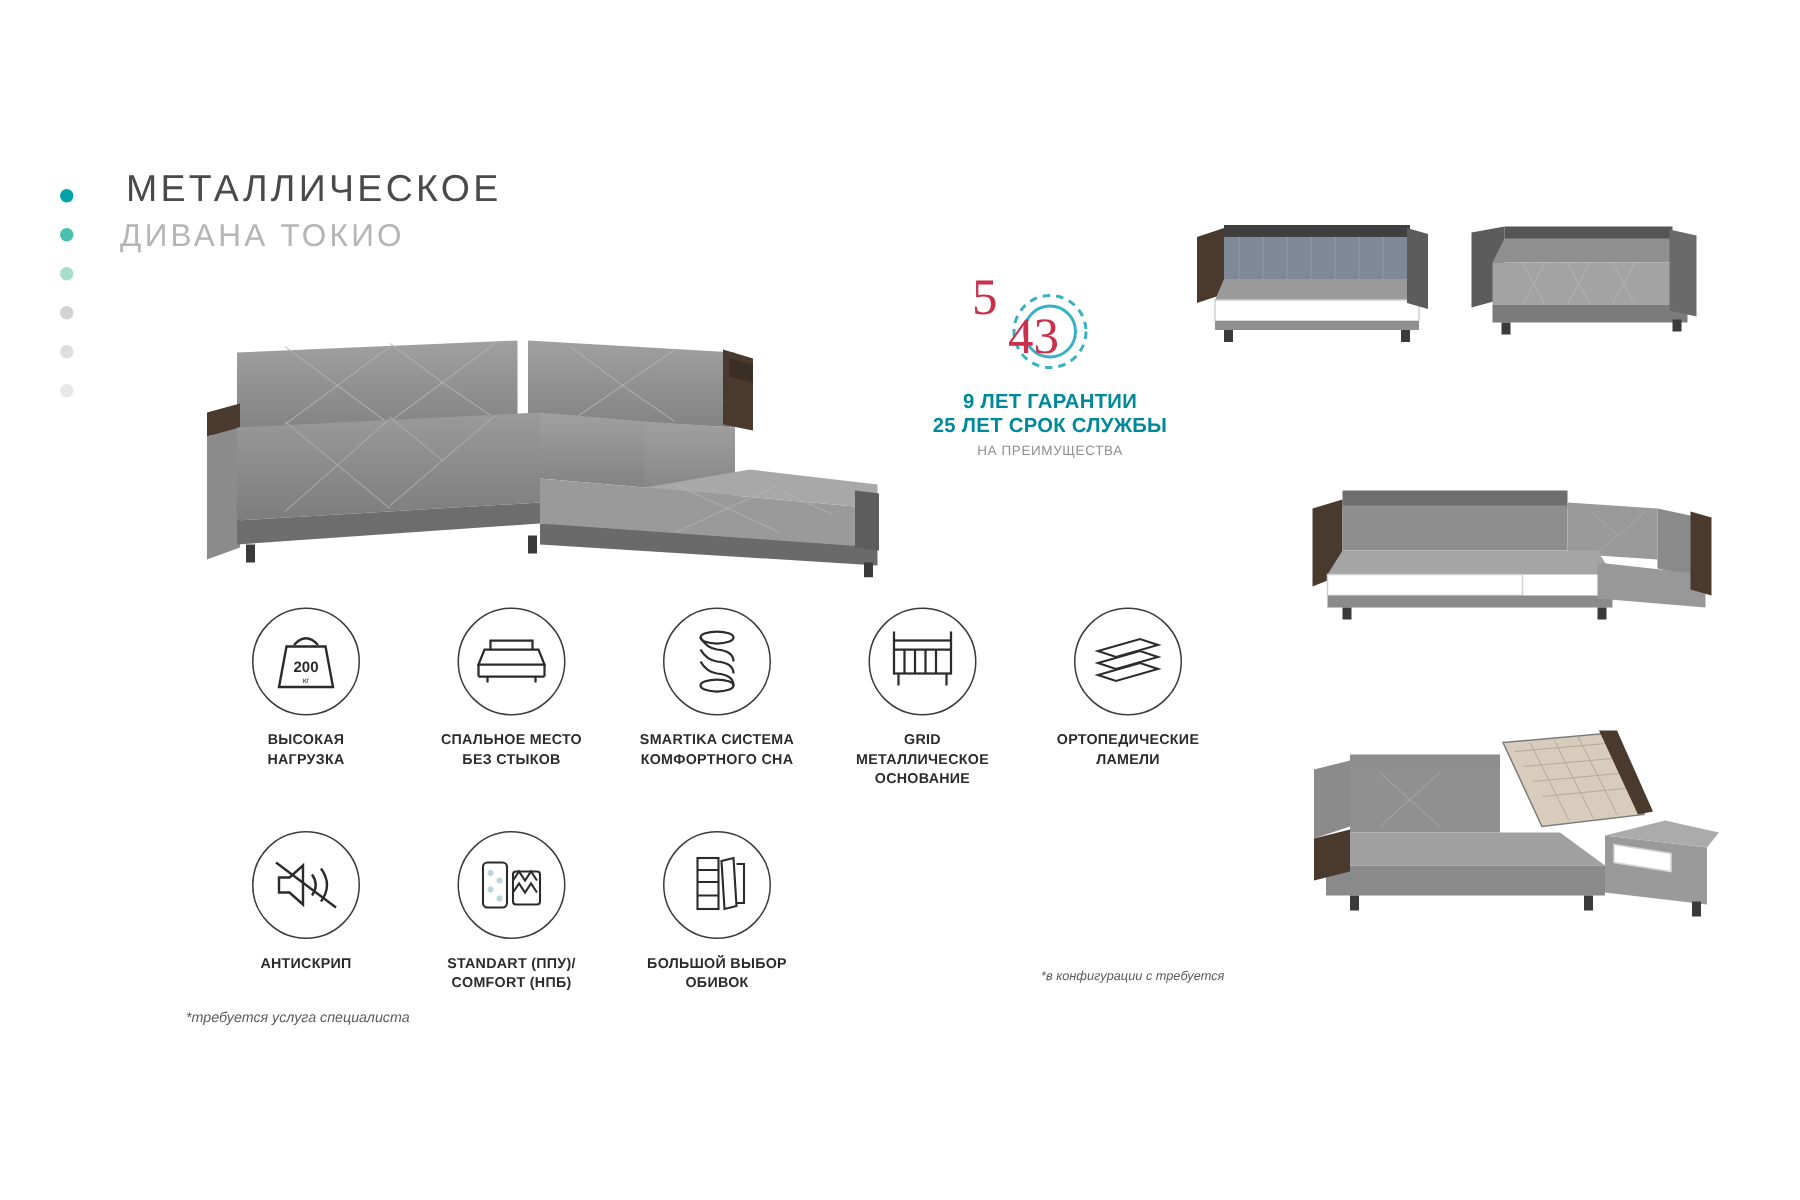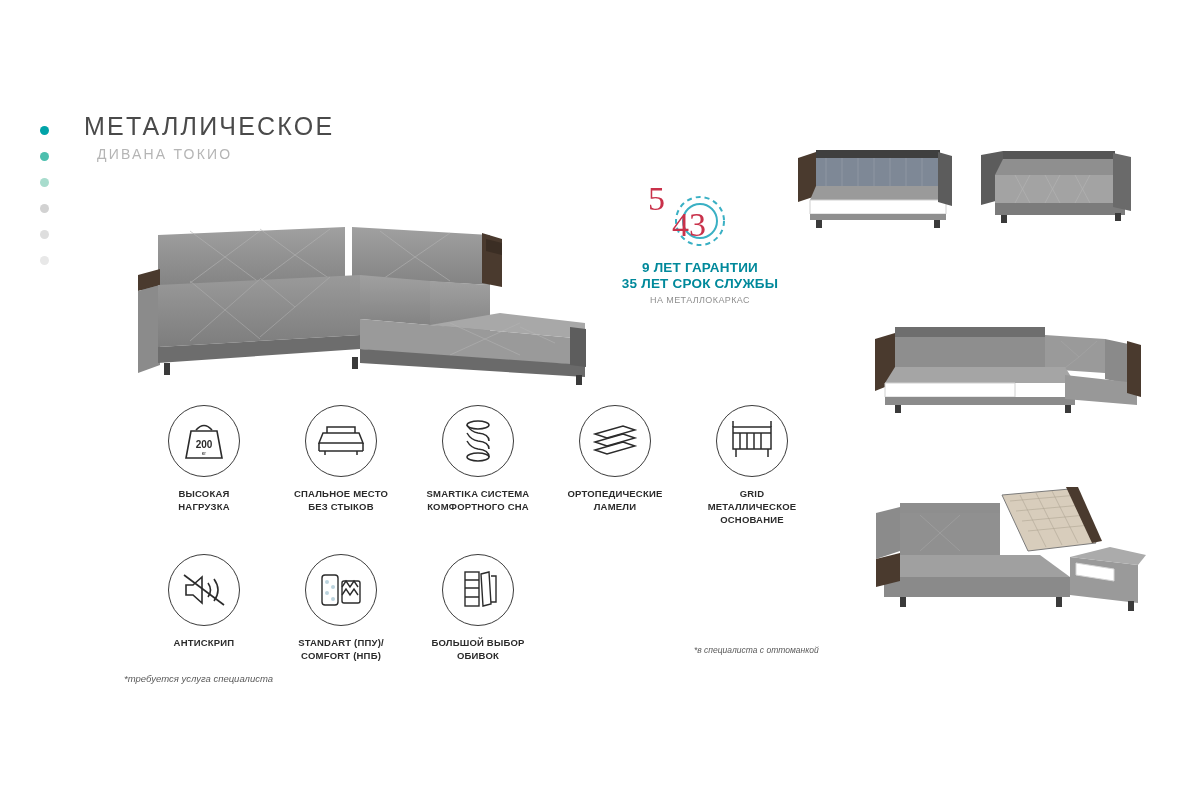--- a/index.html
+++ b/index.html
@@ -16,22 +16,22 @@
   
   .title-block { position: absolute; left: 40px; top: 112px; }
   .dots-col { position: absolute; left: 0; top: 14px; width: 18px; }
   .dot { width: 9px; height: 9px; border-radius: 50%; margin-bottom: 17px; }
   .title-main {
     position: absolute; left: 44px; top: 0;
     font-size: 25px; letter-spacing: 2.2px; color: #4a4a4a; font-weight: 400;
     white-space: nowrap;
   }
   .title-sub {
-    position: absolute; left: 57px; top: 34px;
-    font-size: 14px; letter-spacing: 2.2px; color: #b5b5b5; font-weight: 400;
+    position: absolute; left: 40px; top: 34px;
+    font-size: 21px; letter-spacing: 2.2px; color: #b5b5b5; font-weight: 400;
     white-space: nowrap;
   }
 
   
   .sofa-main { position: absolute; left: 130px; top: 215px; width: 470px; height: 170px; }
 
   
   .warranty { position: absolute; left: 600px; top: 178px; width: 200px; text-align: center; }
   .warranty-gear { position: relative; height: 82px; }
   .warranty-num5 {
@@ -170,22 +170,22 @@
       <svg width="200" height="82" viewBox="0 0 200 82">
         <g fill="none" stroke="#3ab0c4" stroke-width="2">
           <circle cx="100" cy="43" r="24" stroke-dasharray="5 4"></circle>
           <circle cx="100" cy="43" r="17"></circle>
         </g>
       </svg>
       <div class="warranty-num5">5</div>
       <div class="warranty-num25">43</div>
     </div>
     <div class="warranty-l1">9 ЛЕТ ГАРАНТИИ</div>
-    <div class="warranty-l2">35 ЛЕТ СРОК СЛУЖБЫ</div>
-    <div class="warranty-l3">НА МЕТАЛЛОКАРКАС</div>
+    <div class="warranty-l2">25 ЛЕТ СРОК СЛУЖБЫ</div>
+    <div class="warranty-l3">НА ПРЕИМУЩЕСТВА</div>
   </div>
 
   <div class="features">
 
     <div class="feat-row">
 
       <div class="feat">
         <div class="feat-circle">
           <svg width="50" height="46" viewBox="0 0 50 46">
             <path d="M17,12 q8,-9 16,0" fill="none" stroke="#2b2b2b" stroke-width="1.6"></path>
@@ -229,52 +229,52 @@
           </svg>
         </div>
         <div class="feat-label">
           <span>SMARTIKA СИСТЕМА</span><br>
           <span>КОМФОРТНОГО СНА</span>
         </div>
       </div>
 
       <div class="feat">
         <div class="feat-circle">
-          <svg width="52" height="42" viewBox="0 0 52 42">
-            <g fill="none" stroke="#2b2b2b" stroke-width="1.4">
-              <path d="M6,14 L34,6 L46,10 L18,18 Z"></path>
-              <path d="M6,22 L34,14 L46,18 L18,26 Z"></path>
-              <path d="M6,30 L34,22 L46,26 L18,34 Z"></path>
-            </g>
-          </svg>
-        </div>
-        <div class="feat-label">
-          <span>ОРТОПЕДИЧЕСКИЕ</span><br>
-          <span>ЛАМЕЛИ</span>
-        </div>
-      </div>
-
-      <div class="feat">
-        <div class="feat-circle">
           <svg width="50" height="44" viewBox="0 0 50 44">
             <g fill="none" stroke="#2b2b2b" stroke-width="1.5">
               <rect x="6" y="8" width="38" height="22"></rect>
               <path d="M6,14 L44,14"></path>
               <path d="M13,14 L13,30 M20,14 L20,30 M27,14 L27,30 M34,14 L34,30"></path>
               <path d="M6,8 L6,2 M44,8 L44,2"></path>
               <path d="M9,30 L9,38 M41,30 L41,38"></path>
             </g>
           </svg>
         </div>
         <div class="feat-label">
           <span>GRID</span><br>
           <span>МЕТАЛЛИЧЕСКОЕ</span><br>
           <span>ОСНОВАНИЕ</span>
         </div>
       </div>
+
+      <div class="feat">
+        <div class="feat-circle">
+          <svg width="52" height="42" viewBox="0 0 52 42">
+            <g fill="none" stroke="#2b2b2b" stroke-width="1.4">
+              <path d="M6,14 L34,6 L46,10 L18,18 Z"></path>
+              <path d="M6,22 L34,14 L46,18 L18,26 Z"></path>
+              <path d="M6,30 L34,22 L46,26 L18,34 Z"></path>
+            </g>
+          </svg>
+        </div>
+        <div class="feat-label">
+          <span>ОРТОПЕДИЧЕСКИЕ</span><br>
+          <span>ЛАМЕЛИ</span>
+        </div>
+      </div>
     </div>
 
     <div class="feat-row feat-row-2">
 
       <div class="feat">
         <div class="feat-circle">
           <svg width="48" height="42" viewBox="0 0 48 42">
             <g fill="none" stroke="#2b2b2b" stroke-width="1.6">
               <path d="M6,16 L13,16 L22,8 L22,34 L13,26 L6,26 Z"></path>
               <path d="M28,14 q5,7 0,14"></path>
@@ -325,21 +325,21 @@
         </div>
         <div class="feat-label">
           <span>БОЛЬШОЙ ВЫБОР</span><br>
           <span>ОБИВОК</span>
         </div>
       </div>
 
     </div>
   </div>
 
-  <div class="note-ottoman">*в специалиста с оттоманкой</div>
+  <div class="note-ottoman">*в конфигурации с требуется</div>
   <div class="note-specialist">*требуется услуга специалиста</div>
 
   <div class="photo photo-1">
     <svg width="170" height="105" viewBox="0 0 170 105">
       <path d="M8,18 L26,12 L26,56 L8,62 Z" fill="#4a3a2e"></path>
       <path d="M26,10 L150,10 L150,20 L26,20 Z" fill="#3f3f3f"></path>
       <path d="M26,18 L150,18 L150,46 L26,46 Z" fill="#7e8896"></path>
       <g stroke="#9aa3ad" stroke-width="0.7" fill="none" opacity="0.8">
         <path d="M36,18 L36,46 M52,18 L52,46 M68,18 L68,46 M84,18 L84,46 M100,18 L100,46 M116,18 L116,46 M132,18 L132,46"></path>
       </g>

